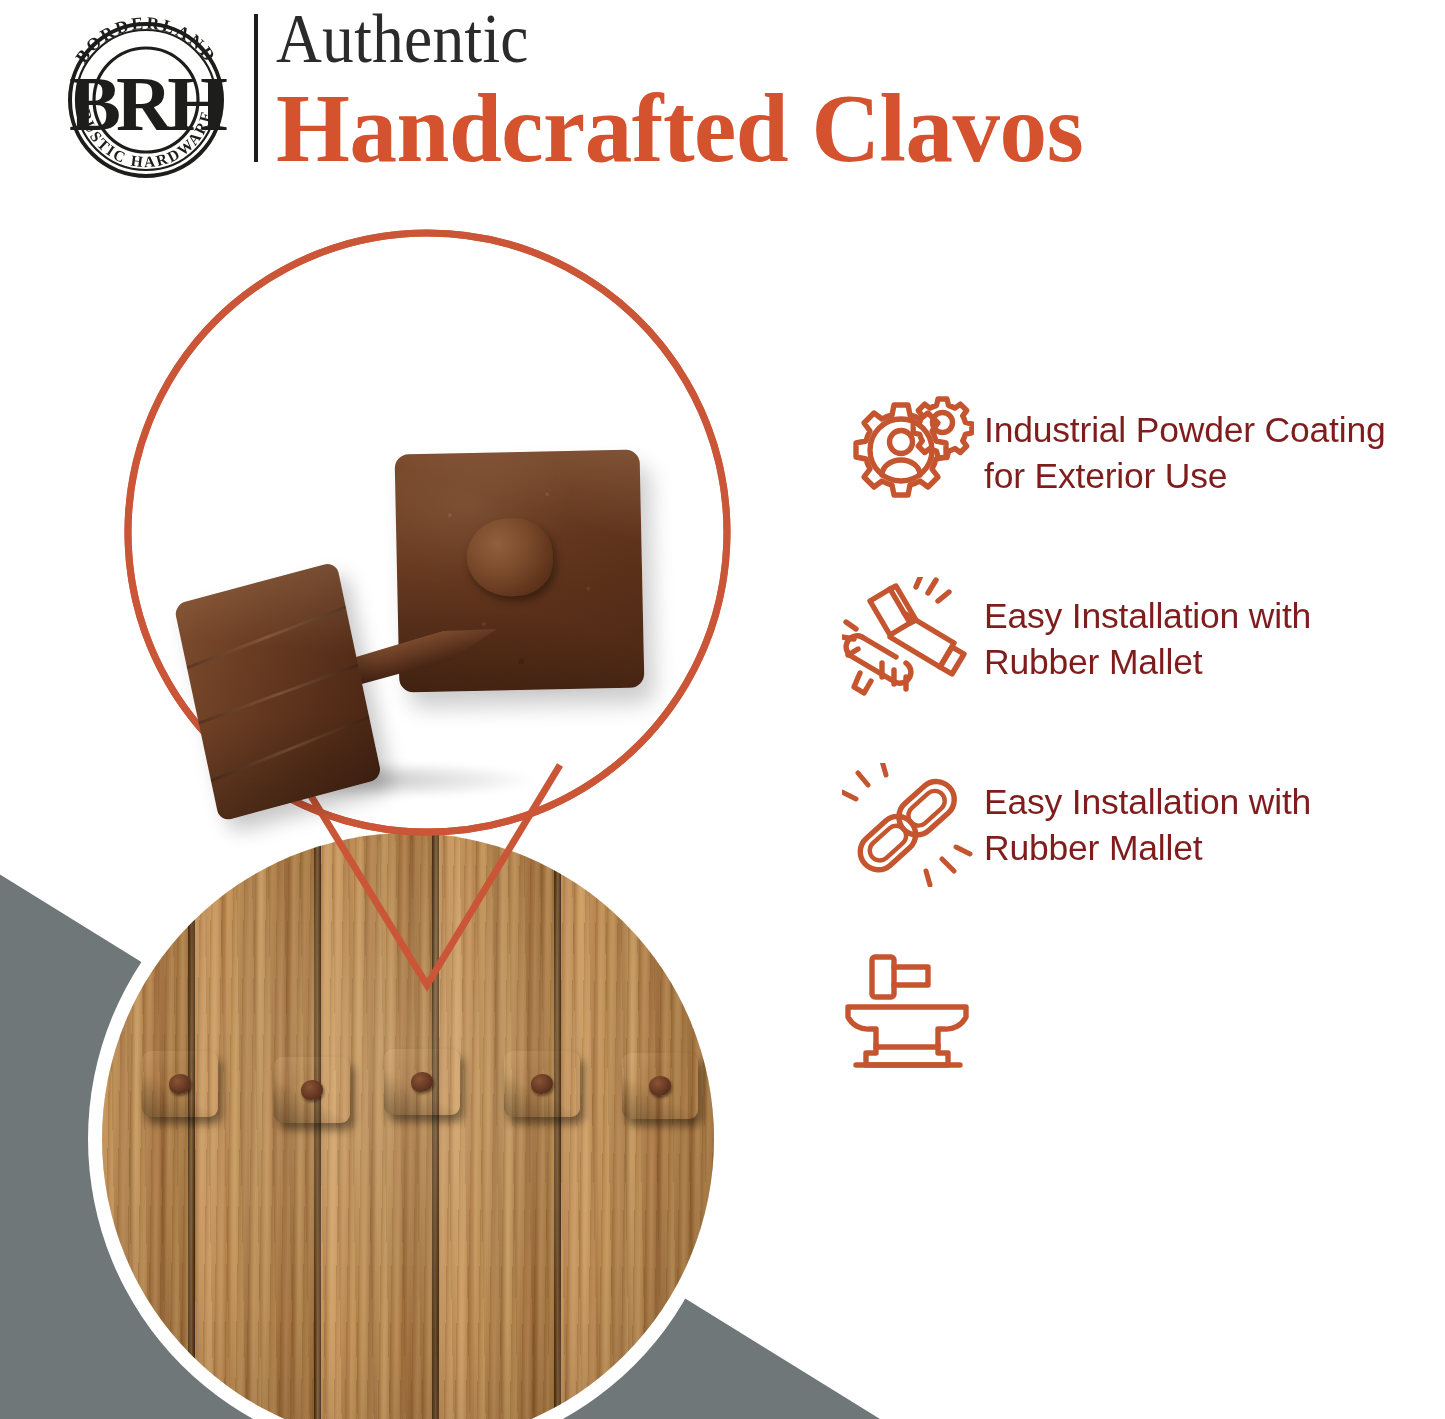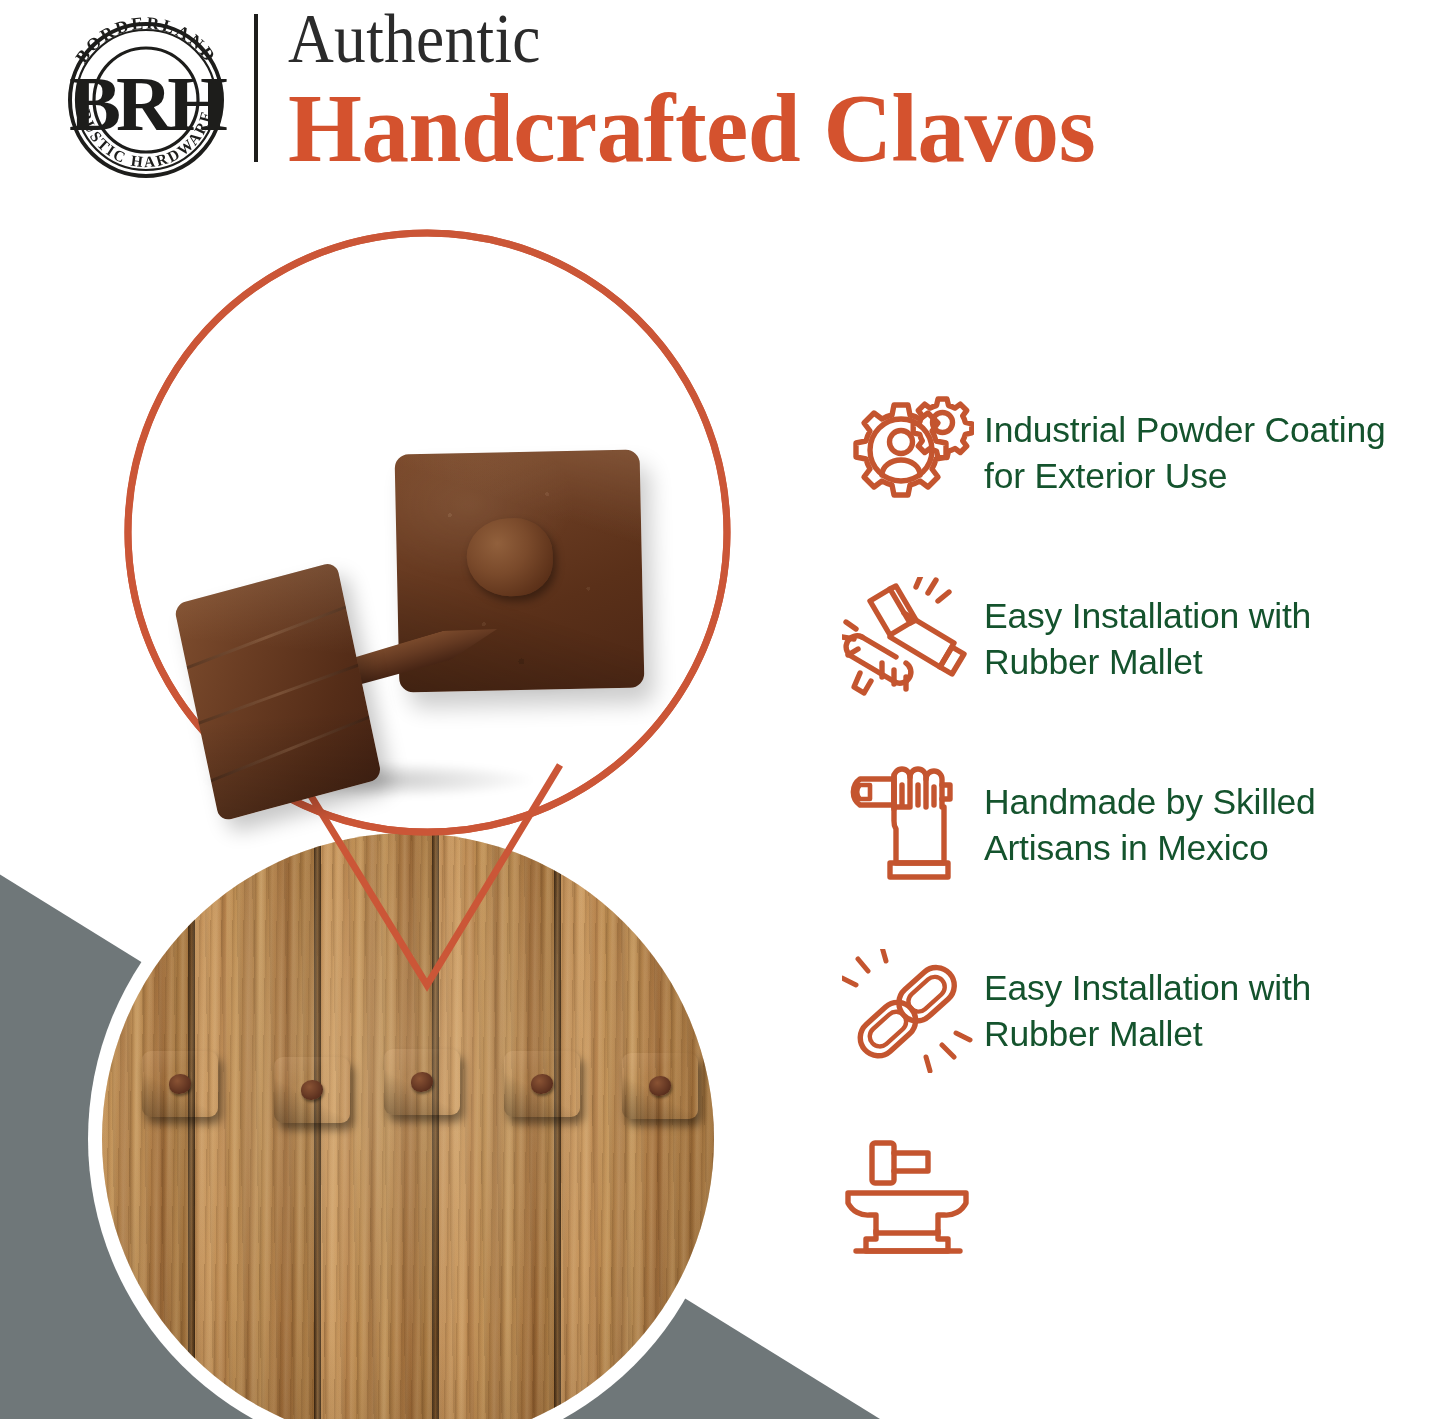--- a/index.html
+++ b/index.html
@@ -54,21 +54,21 @@
     position: absolute;
     left: 254px;
     top: 14px;
     width: 4px;
     height: 148px;
     background: #1d1d1b;
   }
 
   .title-block {
     position: absolute;
-    left: 288px;
+    left: 276px;
     top: 2px;
     width: 1150px;
   }
   .title-authentic {
     font-family: "Liberation Serif", serif;
     font-weight: 400;
     font-size: 69px;
     line-height: 74px;
     color: #2b2b2b;
     letter-spacing: 0.3px;
@@ -357,21 +357,21 @@
     display: flex;
     align-items: center;
     justify-content: center;
   }
   .feature-icon svg { display: block; }
   .feature-text {
     font-family: "Liberation Sans", sans-serif;
     font-weight: 400;
     font-size: 35.5px;
     line-height: 46px;
-    color: #14532d;
+    color: #7f1d1d;
     letter-spacing: -0.2px;
     white-space: pre-line;
   }
 </style>
 </head>
 <body>
 
 <div id="page">
 
   <div class="gray-wedge"></div>
@@ -492,38 +492,20 @@
           <path d="M40 86 l0 14 M52 93 l0 14 M64 100 l0 12"></path>
           <path d="M18 96 l-6 14 10 6 7-12"></path>
           <path d="M74 10 l6-14 M86 16 l8-13 M96 24 l11-9"></path>
           <path d="M14 52 l-10-7 M12 62 l-12-2 M16 72 l-10 6"></path>
         </svg>
       </div>
       <div class="feature-text">Easy Installation with
 Rubber Mallet</div>
     </div>
 
-    <div class="feature-row">
-      <div class="feature-icon">
-        <svg width="132" height="124" viewBox="0 0 132 124" fill="none" stroke="#C4552F" stroke-width="5.4" stroke-linejoin="round" stroke-linecap="round">
-          <path d="M18 16 a16 16 0 0 0 0 26 l34 0 0-26 Z"></path>
-          <path d="M18 22 a10 10 0 0 0 0 14 l10 0 0-14 Z" stroke-width="4.6"></path>
-          <path d="M52 12 l0 34"></path>
-          <path d="M52 14 a8 8 0 0 1 8-8 a8 8 0 0 1 8 8 l0 30 -16 0 Z"></path>
-          <path d="M68 14 a8 8 0 0 1 8-8 a8 8 0 0 1 8 8 l0 30"></path>
-          <path d="M84 16 a8 8 0 0 1 8-8 a8 8 0 0 1 8 8 l0 28"></path>
-          <path d="M60 22 l0 20 M76 22 l0 20 M92 24 l0 18"></path>
-          <path d="M100 22 l8 0 0 14 -8 0"></path>
-          <path d="M52 44 l0 14 a14 14 0 0 0 2 8 l0 34 48 0 0-56"></path>
-          <path d="M48 100 l58 0 0 14 -58 0 Z"></path>
-        </svg>
-      </div>
-      <div class="feature-text">Handmade by Skilled
-Artisans in Mexico</div>
-    </div>
 
     <div class="feature-row">
       <div class="feature-icon">
         <svg width="132" height="124" viewBox="0 0 132 124" fill="none" stroke="#C4552F" stroke-width="5.4" stroke-linejoin="round" stroke-linecap="round">
           <g transform="rotate(-42 66 62)">
             <rect x="8" y="44" width="62" height="36" rx="18"></rect>
             <rect x="18" y="52" width="42" height="20" rx="10" stroke-width="4.4"></rect>
             <rect x="60" y="44" width="62" height="36" rx="18"></rect>
             <rect x="70" y="52" width="42" height="20" rx="10" stroke-width="4.4"></rect>
           </g>

